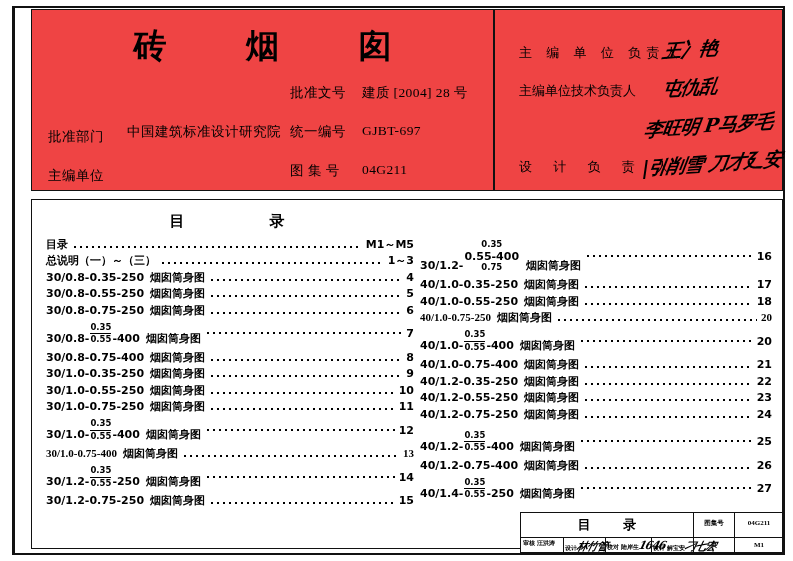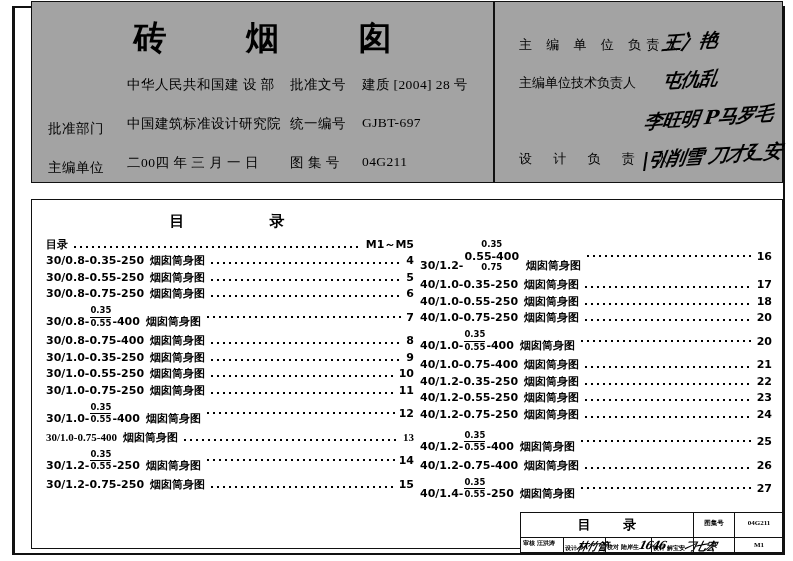--- a/index.html
+++ b/index.html
@@ -11,22 +11,22 @@
   .sheet{position:absolute;left:0;top:0;width:793px;height:561px;background:#fff;}
 
   
   .margin-line{position:absolute;left:12px;top:6px;width:3px;height:549px;background:#111;}
   .frame-top{position:absolute;left:14px;top:6px;width:771px;height:2px;background:#111;}
   .frame-bottom{position:absolute;left:14px;top:553px;width:771px;height:2px;background:#111;}
   .frame-right{position:absolute;left:783px;top:6px;width:2px;height:549px;background:#111;}
 
   
   .header-box{
-    position:absolute;left:31px;top:1px;width:752px;height:182px;
-    border:1.6px solid #111;box-sizing:border-box;background:#a3a3a3;
+    position:absolute;left:31px;top:9px;width:752px;height:182px;
+    border:1.6px solid #111;box-sizing:border-box;background:#ef4444;
   }
   .header-split{position:absolute;left:461px;top:0;width:1.6px;height:100%;background:#111;}
   .header-left{position:absolute;left:0;top:0;width:461px;height:100%;}
   .header-right{position:absolute;left:463px;top:0;right:0;height:100%;}
 
   .doc-title{
     position:absolute;left:0;top:14px;width:461px;text-align:center;
     font-size:33px;font-weight:bold;letter-spacing:34px;text-indent:34px;
     font-family:"DejaVu Sans","Liberation Sans",sans-serif;
   }
@@ -131,35 +131,33 @@
   <div class="frame-right"></div>
 
   <div class="header-box">
     <div class="header-split"></div>
 
     <div class="header-left">
       <div class="doc-title">砖 烟 囱</div>
 
       <div class="meta-row mr1">
         <span class="lbl">批准部门</span>
-        <span class="val">中华人民共和国建 设 部</span>
         <span class="lbl2">批准文号</span>
         <span class="val2">建质 [2004] 28 号</span>
       </div>
 
       <div class="meta-row mr2">
         <span class="lbl">主编单位</span>
         <span class="val">中国建筑标准设计研究院</span>
         <span class="lbl2">统一编号</span>
         <span class="val2">GJBT-697</span>
       </div>
 
       <div class="meta-row mr3">
         <span class="lbl">实行日期</span>
-        <span class="val">二00四 年 三 月 一 日</span>
         <span class="lbl2">图 集 号</span>
         <span class="val2">04G211</span>
       </div>
     </div>
 
     <div class="header-right">
       <div class="sig-row wide sr1">
         <span class="slbl">主 编 单 位 负责人</span>
         <span class="sig">王冫艳</span>
       </div>
@@ -182,20 +180,27 @@
     <div class="col col-left" id="toc-left">
         <div class="entry" style="margin-top: 3.5px; margin-bottom: 3.5px;">
           <span class="etext">
             <span>目录</span>
           </span>
           <span class="leader"></span>
           <span class="pg">M1～M5</span>
         </div>
         <div class="entry" style="margin-top: 3.5px; margin-bottom: 3.5px;">
           <span class="etext">
+            <span>总说明（一）～（三）</span>
+          </span>
+          <span class="leader"></span>
+          <span class="pg">1～3</span>
+        </div>
+        <div class="entry" style="margin-top: 3.5px; margin-bottom: 3.5px;">
+          <span class="etext">
             <span>30/0.8-0.35-250</span>
             <span class="desc">烟囱筒身图</span>
           </span>
           <span class="leader"></span>
           <span class="pg">4</span>
         </div>
         <div class="entry" style="margin-top: 3.5px; margin-bottom: 3.5px;">
           <span class="etext">
             <span>30/0.8-0.55-250</span>
             <span class="desc">烟囱筒身图</span>
@@ -325,21 +330,21 @@
           <span class="pg">17</span>
         </div>
         <div class="entry" style="margin-top: 3.5px; margin-bottom: 3.5px;">
           <span class="etext">
             <span>40/1.0-0.55-250</span>
             <span class="desc">烟囱筒身图</span>
           </span>
           <span class="leader"></span>
           <span class="pg">18</span>
         </div>
-        <div class="entry" style="margin-top: 3.5px; margin-bottom: 3.5px;">
+        <div class="entry" style="margin-top: 3.5px; margin-bottom: 3.5px; font-family: Liberation Serif, serif;">
           <span class="etext">
             <span>40/1.0-0.75-250</span>
             <span class="desc">烟囱筒身图</span>
           </span>
           <span class="leader"></span>
           <span class="pg">20</span>
         </div>
         <div class="entry tall" style="margin-top: 6px; margin-bottom: 6px;">
           <span class="etext">
             <span>40/1.0-</span>

